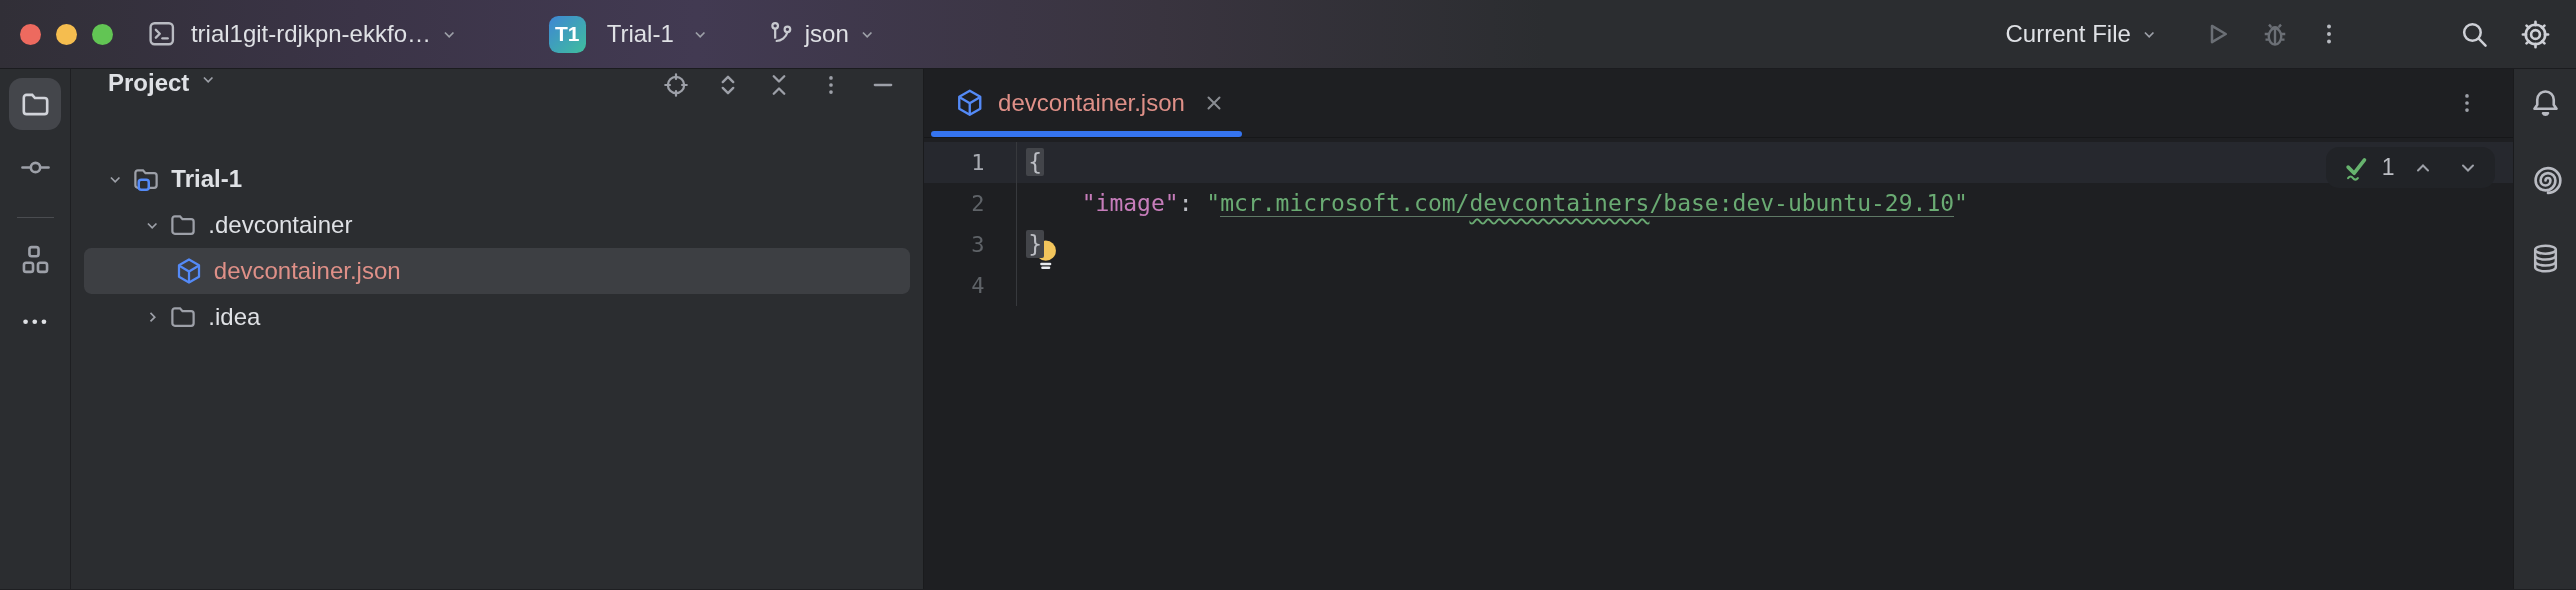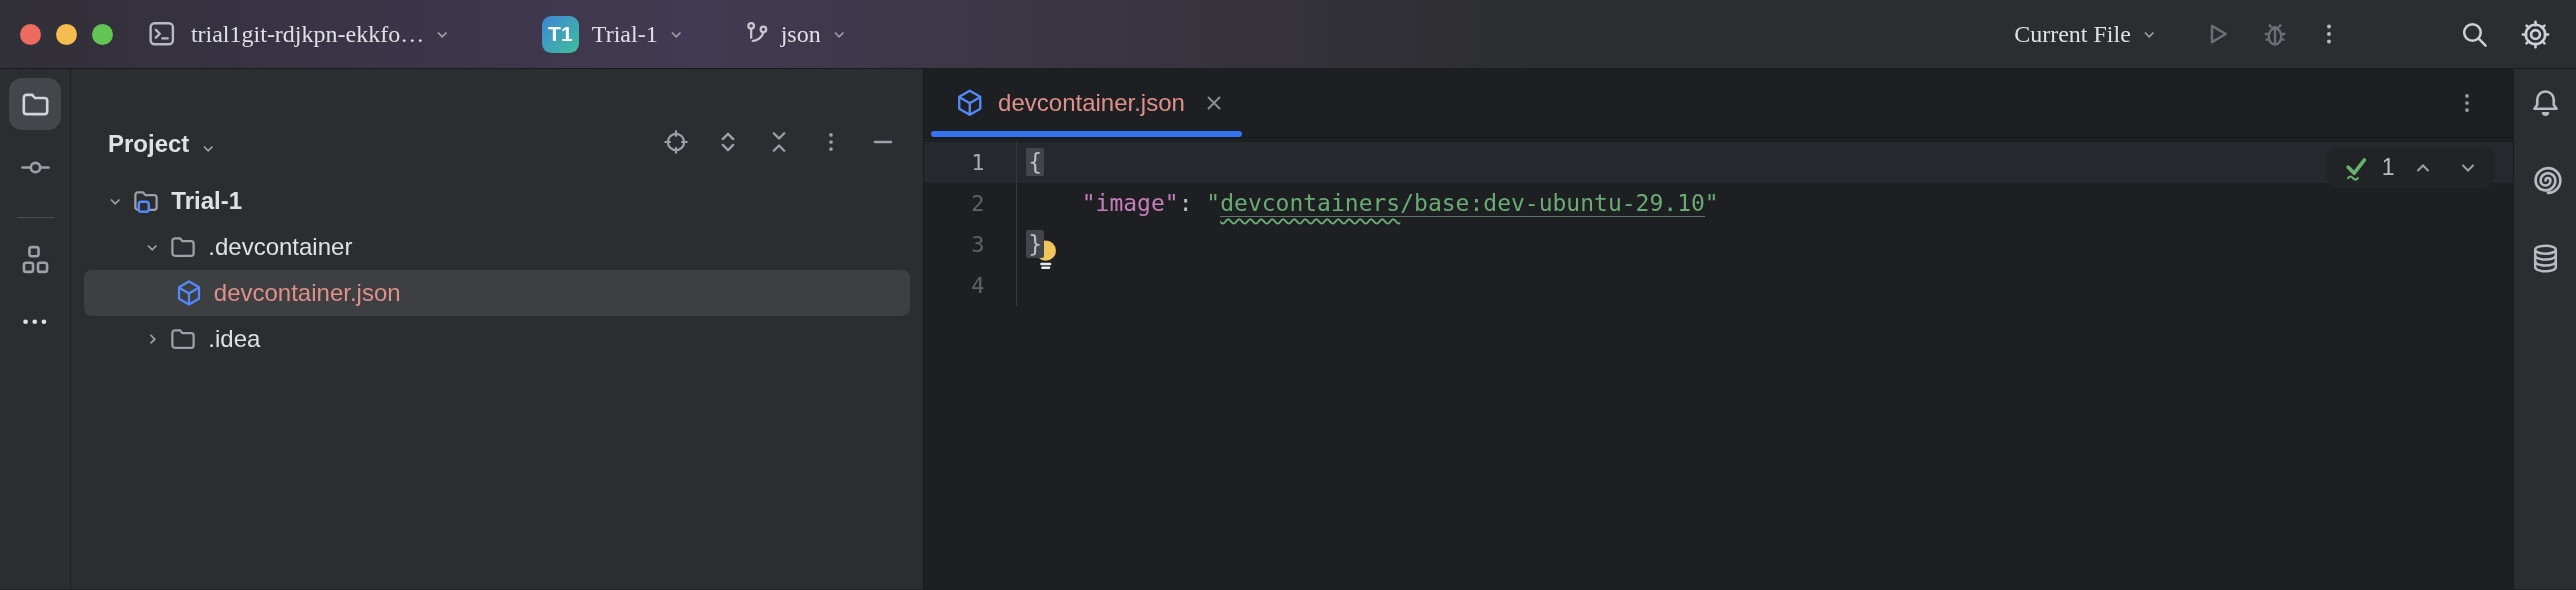--- a/index.html
+++ b/index.html
@@ -20,21 +20,21 @@
     border-bottom: 0.9px solid #1b1c1f;
     font-size: 24px;
   }
   .traffic { display: flex; gap: 15px; margin-left: 20.4px; }
   .traffic span { width: 21px; height: 21px; border-radius: 50%; }
   .tl-red { background: #ed6a5f; }
   .tl-yellow { background: #f5bd4f; }
   .tl-green { background: #62c554; }
 
   .tb-group { display: flex; align-items: center; }
-  .tb-label { color: #dfe1e5; white-space: nowrap; font-family: Liberation Serif, serif; }
+  .tb-label { color: #dfe1e5; white-space: nowrap; }
   .chev { margin-left: 8.3px; }
 
   .term-icon { margin-left: 33px; margin-right: 13px; }
 
   .ws-badge {
     width: 37px; height: 37px; border-radius: 9.3px;
     background: linear-gradient(135deg,#3f86d4 0%,#3fbf9d 100%);
     color: #ffffff; font-weight: bold; font-size: 21px;
     display: flex; align-items: center; justify-content: center;
     margin-right: 13px;
@@ -49,21 +49,21 @@
 
   .left-strip {
     width: 71px; background: #2b2d30; border-right: 0.9px solid #1e1f22;
     display: flex; flex-direction: column; align-items: center; padding-top: 9.3px;
   }
   .strip-btn { width: 52px; height: 52px; border-radius: 13px; display: flex; align-items: center; justify-content: center; margin-bottom: 11px; }
   .strip-btn.active { background: #44464b; }
   .strip-divider { width: 37px; height: 0.9px; background: #4a4c50; margin: 13px 0 15px 0; }
 
   .project-panel { width: 853px; background: #2b2d30; border-right: 0.9px solid #1a1b1d; display: flex; flex-direction: column; }
-  .panel-header { height: 67px; display: flex; align-items: flex-end; padding: 0 24px 0 37px; margin-top: 22px; }
+  .panel-header { height: 67px; display: flex; align-items: flex-start; padding: 0 24px 0 37px; }
   .panel-title { font-size: 24px; font-weight: bold; color: #dfe1e5; }
   .panel-header-icons { margin-left: auto; display: flex; align-items: center; gap: 20.4px; }
   .ph-btn { width: 31.5px; height: 31.5px; display: flex; align-items: center; justify-content: center; }
 
   .tree { padding-top: 20.4px; }
   .tree-row { height: 46px; display: flex; align-items: center; font-size: 24px; color: #dfe1e5; white-space: nowrap; }
   .tree-row .slot { width: 31.5px; height: 31.5px; flex: 0 0 31.5px; display: flex; align-items: center; justify-content: center; }
   .tree-row .ico { width: 31.5px; height: 31.5px; flex: 0 0 31.5px; display: flex; align-items: center; justify-content: center; margin-right: 9.3px; }
   .d0 { padding-left: 28px; }
   .d1 { padding-left: 65px; }
@@ -143,21 +143,21 @@
 
   <div class="tb-group">
     <span class="tb-label">trial1git-rdjkpn-ekkfo…</span>
     <span class="chev">
       <svg width="20.4" height="20.4" viewBox="0 0 24 24" fill="none" stroke="#9da0a8" stroke-width="2">
           <path d="M7 10l5 5 5-5"></path>
         </svg>
     </span>
   </div>
 
-  <div class="tb-group" style="margin-left:89px;">
+  <div class="tb-group" style="margin-left:89px;gap:8px;">
     <span class="ws-badge">T1</span>
     <span class="tb-label">Trial-1</span>
     <span class="chev">
       <svg width="20.4" height="20.4" viewBox="0 0 24 24" fill="none" stroke="#9da0a8" stroke-width="2">
           <path d="M7 10l5 5 5-5"></path>
         </svg>
     </span>
   </div>
 
   <div class="tb-group" style="margin-left:57px;">
@@ -395,21 +395,21 @@
 
       <div class="code-line">
         <span class="gutter-cell">2</span>
         <span class="code-cell">
           <span class="bulb">
             <svg width="31.5" height="33" viewBox="0 0 24 26" fill="none">
               <circle cx="12" cy="10" r="8" fill="#f2c55c"></circle>
               <path d="M8.6 20.5h6.8M9.4 23.4h5.2" stroke="#e9ebef" stroke-width="2" stroke-linecap="round"></path>
             </svg>
           </span>
-          <span class="tok">    </span><span class="tok tok-key">"image"</span><span class="tok tok-plain">: </span><span class="tok tok-str">"</span><span class="tok tok-link tok-typo">devcontainers</span><span class="tok tok-link">/base:dev-ubuntu-29.10</span><span class="tok tok-str">"</span>
+          <span class="tok">    </span><span class="tok tok-key">"image"</span><span class="tok tok-plain">: </span><span class="tok tok-str">"</span><span class="tok tok-link">mcr.microsoft.com/</span><span class="tok tok-link tok-typo">devcontainers</span><span class="tok tok-link">/base:dev-ubuntu-29.10</span><span class="tok tok-str">"</span>
         </span>
       </div>
 
       <div class="code-line">
         <span class="gutter-cell">3</span>
         <span class="code-cell"><span class="tok tok-brace">}</span></span>
       </div>
 
       <div class="code-line">
         <span class="gutter-cell">4</span>

